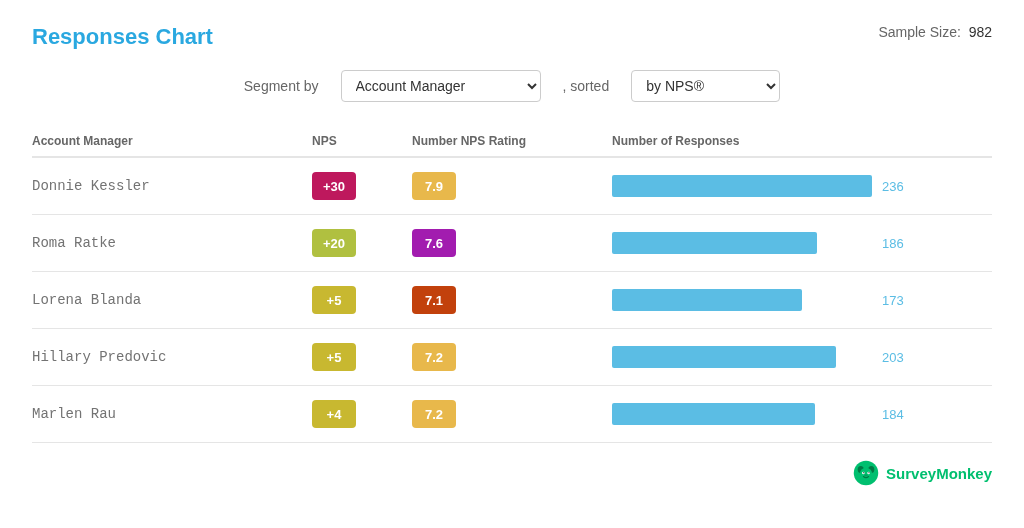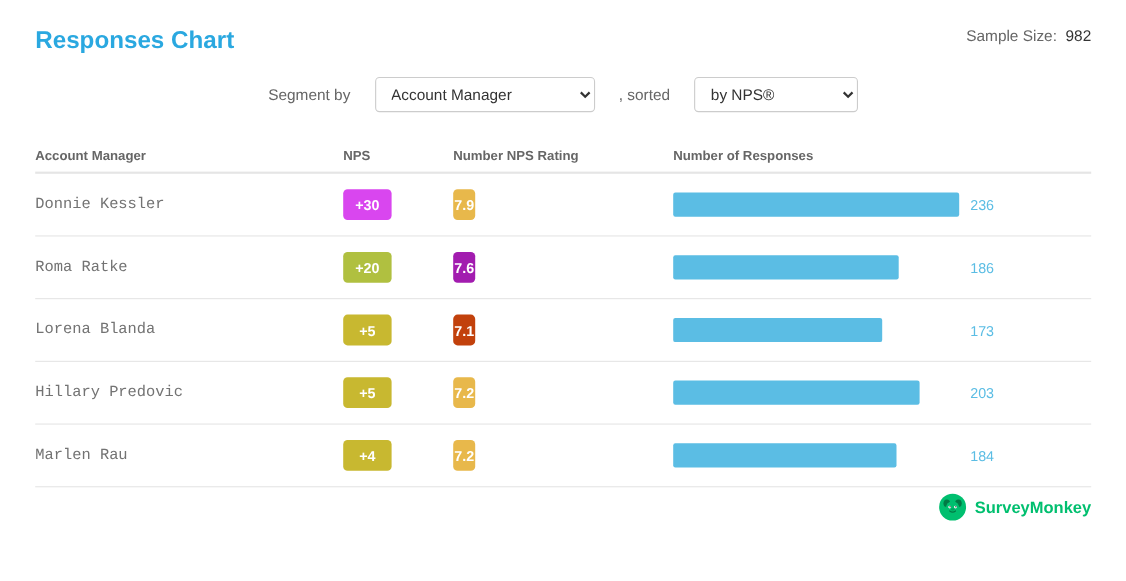--- a/index.html
+++ b/index.html
@@ -96,21 +96,21 @@
       height: 28px;
       border-radius: 4px;
       font-weight: 700;
       font-size: 13px;
       color: #fff;
     }
     .avg-badge {
       display: inline-flex;
       align-items: center;
       justify-content: center;
-      width: 20px;
+      width: 44px;
       height: 28px;
       border-radius: 4px;
       font-weight: 600;
       font-size: 13px;
       color: #fff;
       background: #e8b84b;
     }
     .responses-cell {
       display: flex;
       align-items: center;
@@ -127,21 +127,21 @@
     }
     .bar-count {
       font-size: 13px;
       color: #5bbde4;
       min-width: 30px;
     }
     .footer-row {
       display: flex;
       justify-content: flex-end;
       align-items: center;
-      margin-top: 4px;
+      margin-top: 16px;
       gap: 6px;
     }
     .sm-logo {
       display: flex;
       align-items: center;
       gap: 6px;
       color: #00bf6f;
       font-weight: 700;
       font-size: 15px;
     }
@@ -182,21 +182,21 @@
     <div class="table-header">
       <span class="col-label">Account Manager</span>
       <span class="col-label">NPS</span>
       <span class="col-label">Number NPS Rating</span>
       <span class="col-label">Number of Responses</span>
     </div>
     <div id="table-body">
         <div class="table-row-item">
       <span class="cell-name">Donnie Kessler</span>
       <span>
-        <span class="nps-badge" style="background:#d946ef">+30</span>
+        <span class="nps-badge" style="background:#be185d">+30</span>
       </span>
       <span>
         <span class="avg-badge" style="background:#e8b84b">7.9</span>
       </span>
       <span class="responses-cell">
         <span class="bar-container">
           <div class="bar" style="width:100%"></div>
         </span>
         <span class="bar-count">236</span>
       </span>

